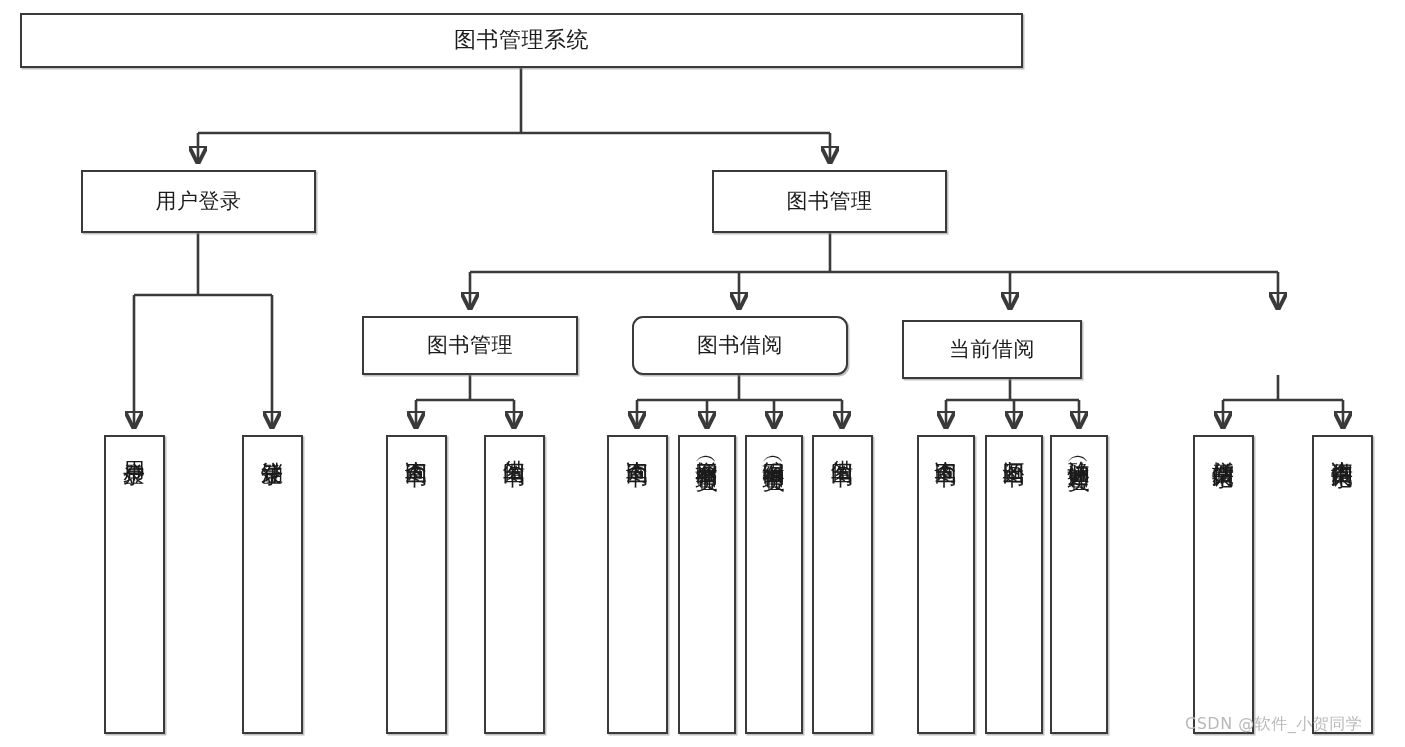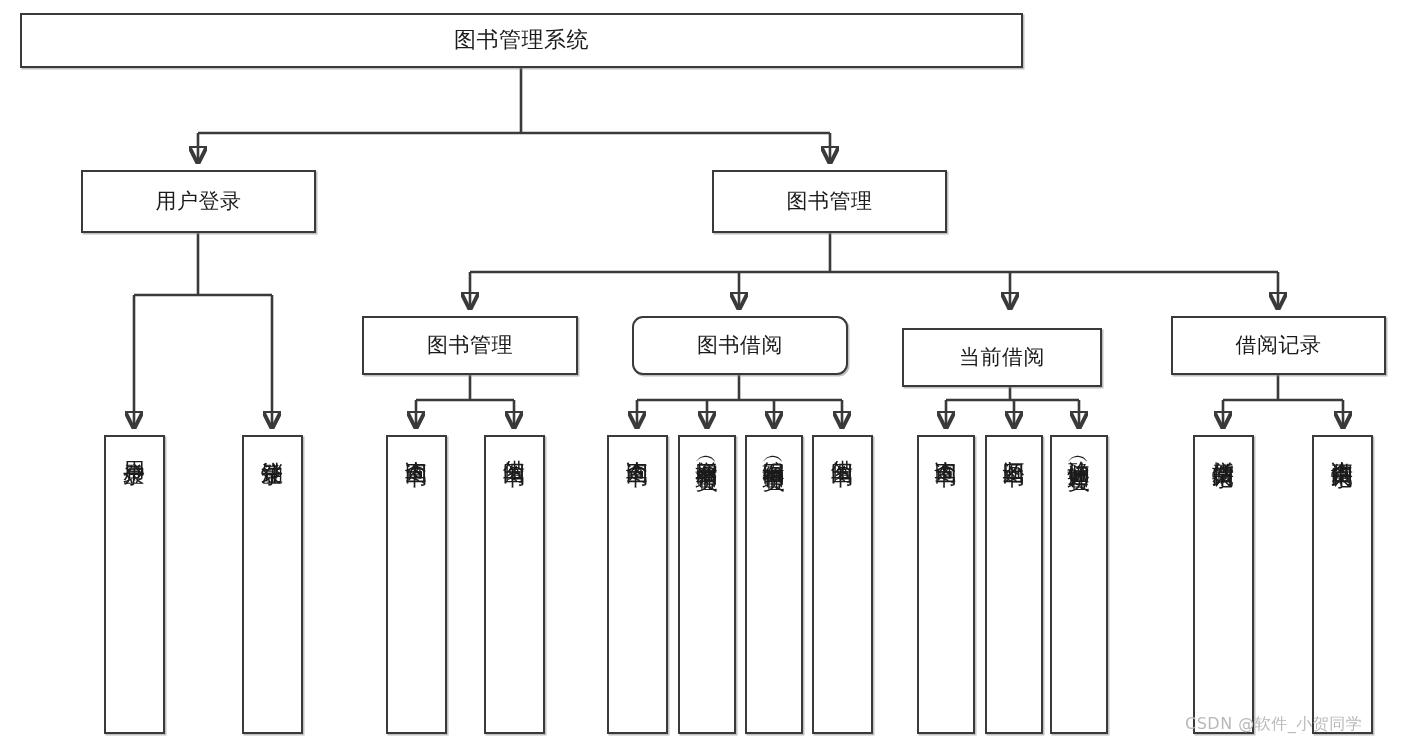--- a/index.html
+++ b/index.html
@@ -150,27 +150,24 @@
   </div>
 
   <div class="node h" style="left:362px; top:316px; width:216px; height:59px;">
     <span class="lbl">图书管理</span>
   </div>
 
   <div class="node h" style="left:632px; top:316px; width:216px; height:59px;border-radius:11px;">
     <span class="lbl">图书借阅</span>
   </div>
 
-  <div class="node h" style="left:902px; top:328px; width:200px; height:59px;">
+  <div class="node h" style="left:902px; top:320px; width:180px; height:59px;">
     <span class="lbl">当前借阅</span>
   </div>
 
-  <div class="node h" style="left:1171px; top:316px; width:215px; height:59px;">
-    <span class="lbl">借阅记录</span>
-  </div>
 
   <div class="node v" style="left:104px; top:435px; width:61px; height:299px;">
     <span class="lbl">用户登录</span>
   </div>
 
   <div class="node v" style="left:242px; top:435px; width:61px; height:299px;">
     <span class="lbl">注销登录</span>
   </div>
 
   <div class="node v" style="left:386px; top:435px; width:61px; height:299px;">

